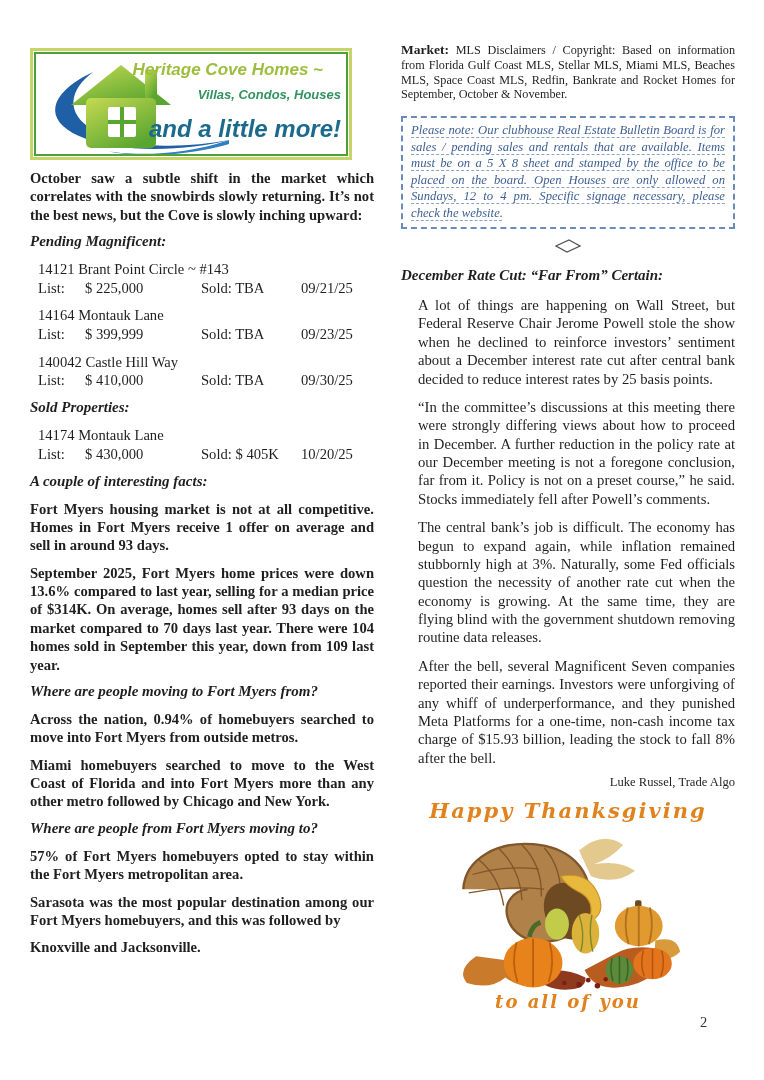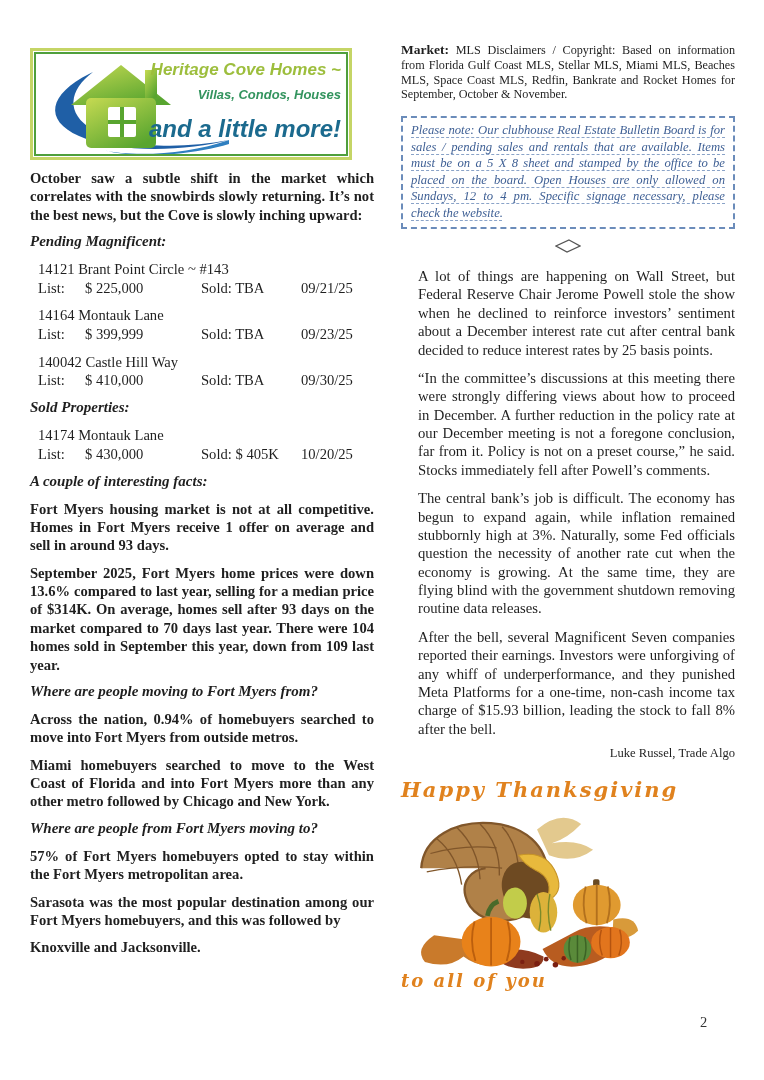--- a/index.html
+++ b/index.html
@@ -10,21 +10,21 @@
   }
   .col-left{position:absolute;left:30px;top:48px;width:344px;}
   .col-right{position:absolute;left:401px;top:42px;width:334px;}
 
   
   .logo{position:relative;width:316px;height:106px;border:3px solid var(--logo-border-outer,#c5d566);margin-bottom:9px;background:#fff;}
   .logo-frame{position:absolute;inset:1px;border:2px solid var(--logo-border-inner,#4f9f3c);pointer-events:none;}
   .logo svg{position:absolute;left:4px;bottom:3px;}
   .logo-line{position:absolute;left:0;right:0;text-align:right;
     font-family:"Liberation Sans", sans-serif;font-weight:bold;font-style:italic;}
-  .logo-l1{top:9px;padding-right:8px;font-size:17px;color:var(--logo-green-light,#9dbe3d);}
+  .logo-l1{top:9px;padding-right:26px;font-size:17px;color:var(--logo-green-light,#9dbe3d);}
   .logo-l2{top:36px;padding-right:8px;font-size:13px;color:var(--logo-green,#33945e);}
   .logo-l3{top:64px;padding-right:8px;font-size:24px;color:var(--logo-blue,#1b6a8e);}
 
   p.body-p{margin:0 0 9px;font-size:14.6px;line-height:1.26;text-align:justify;font-weight:bold;}
   h3.sec{font-size:15px;font-style:italic;font-weight:bold;margin:2px 0 10px;}
   .prop{margin:0 8px 9px;font-size:14.6px;line-height:1.28;}
   .prow{display:flex;}
   .prow .c1{width:47px;}
   .prow .c2{width:116px;}
   .prow .c3{width:100px;}
@@ -37,21 +37,21 @@
   .note{
     border:2px dashed var(--note-border,#6b8cba);padding:4px 8px 6px;margin:0 0 10px;
     font-size:12.7px;line-height:1.3;font-style:italic;color:var(--note-blue,#3e5f94);
     text-align:justify;
     text-decoration:underline dashed 1px;text-decoration-color:#8aa3c8;text-underline-offset:3px;
   }
   .diamond{text-align:center;margin:2px 0 10px;}
   .art-head{font-size:15px;font-style:italic;font-weight:bold;margin:10px 0 12px;}
   p.art{margin:0 0 10px;padding-left:17px;font-size:14.7px;line-height:1.25;text-align:justify;}
   .attr{text-align:right;font-size:12.6px;margin-top:-2px;}
-  .thanks{margin-top:16px;text-align:left;}
+  .thanks{margin-top:8px;text-align:center;}
   .script{font-family:"DejaVu Serif", serif;font-style:italic;font-weight:bold;
     color:var(--script-orange,#e0821e);letter-spacing:2px;}
   .script.big{font-size:21px;}
   .script.small{font-size:18px;margin-top:-6px;}
   .pagenum{position:absolute;left:700px;top:1014px;font-size:14.5px;color:#333;}
 </style>
 </head>
 <body>
 
 <div class="page">
@@ -144,20 +144,21 @@
     <p class="market"><b>Market:</b> <span>MLS Disclaimers / Copyright: Based on information from Florida Gulf Coast MLS, Stellar MLS, Miami MLS, Beaches MLS, Space Coast MLS, Redfin, Bankrate and Rocket Homes for September, October &amp; November.</span></p>
 
     <div class="note">Please note: Our clubhouse Real Estate Bulletin Board is for sales / pending sales and rentals that are available.  Items must be on a 5 X 8 sheet and stamped by the office to be placed on the board.  Open Houses are only allowed on Sundays, 12 to 4 pm. Specific signage necessary, please check the website.</div>
 
     <div class="diamond">
       <svg width="26" height="14" viewBox="0 0 26 14" aria-hidden="true">
         <path d="M14 1 L25 7 L12 13 L1 7 Z" fill="#ffffff" stroke="#555555" stroke-width="1.3"></path>
       </svg>
     </div>
 
+    <h3 class="art-head">December Rate Cut: “Far From” Certain:</h3>
 
     <p class="art">A lot of things are happening on Wall Street, but Federal Reserve Chair Jerome Powell stole the show when he declined to reinforce investors’ sentiment about a December interest rate cut after central bank decided to reduce interest rates by 25 basis points.</p>
     <p class="art">“In the committee’s discussions at this meeting there were strongly differing views about how to proceed in December. A further reduction in the policy rate at our December meeting is not a foregone conclusion,  far from it. Policy is not on a preset course,” he said. Stocks immediately fell after Powell’s comments.</p>
     <p class="art">The central bank’s job is difficult. The economy has begun to expand again, while inflation remained stubbornly high at 3%. Naturally, some Fed officials question the necessity of another rate cut when the economy is growing.  At the same time, they are flying blind with the government shutdown removing routine data releases.</p>
     <p class="art">After the bell, several Magnificent Seven companies reported their earnings.  Investors were unforgiving of any whiff of underperformance, and they punished Meta Platforms for a one-time, non-cash income tax charge of $15.93 billion, leading the stock to fall 8% after the bell.</p>
 
     <div class="attr">Luke Russel, Trade Algo</div>
 
     <div class="thanks">
       <div class="script big">Happy Thanksgiving</div>

